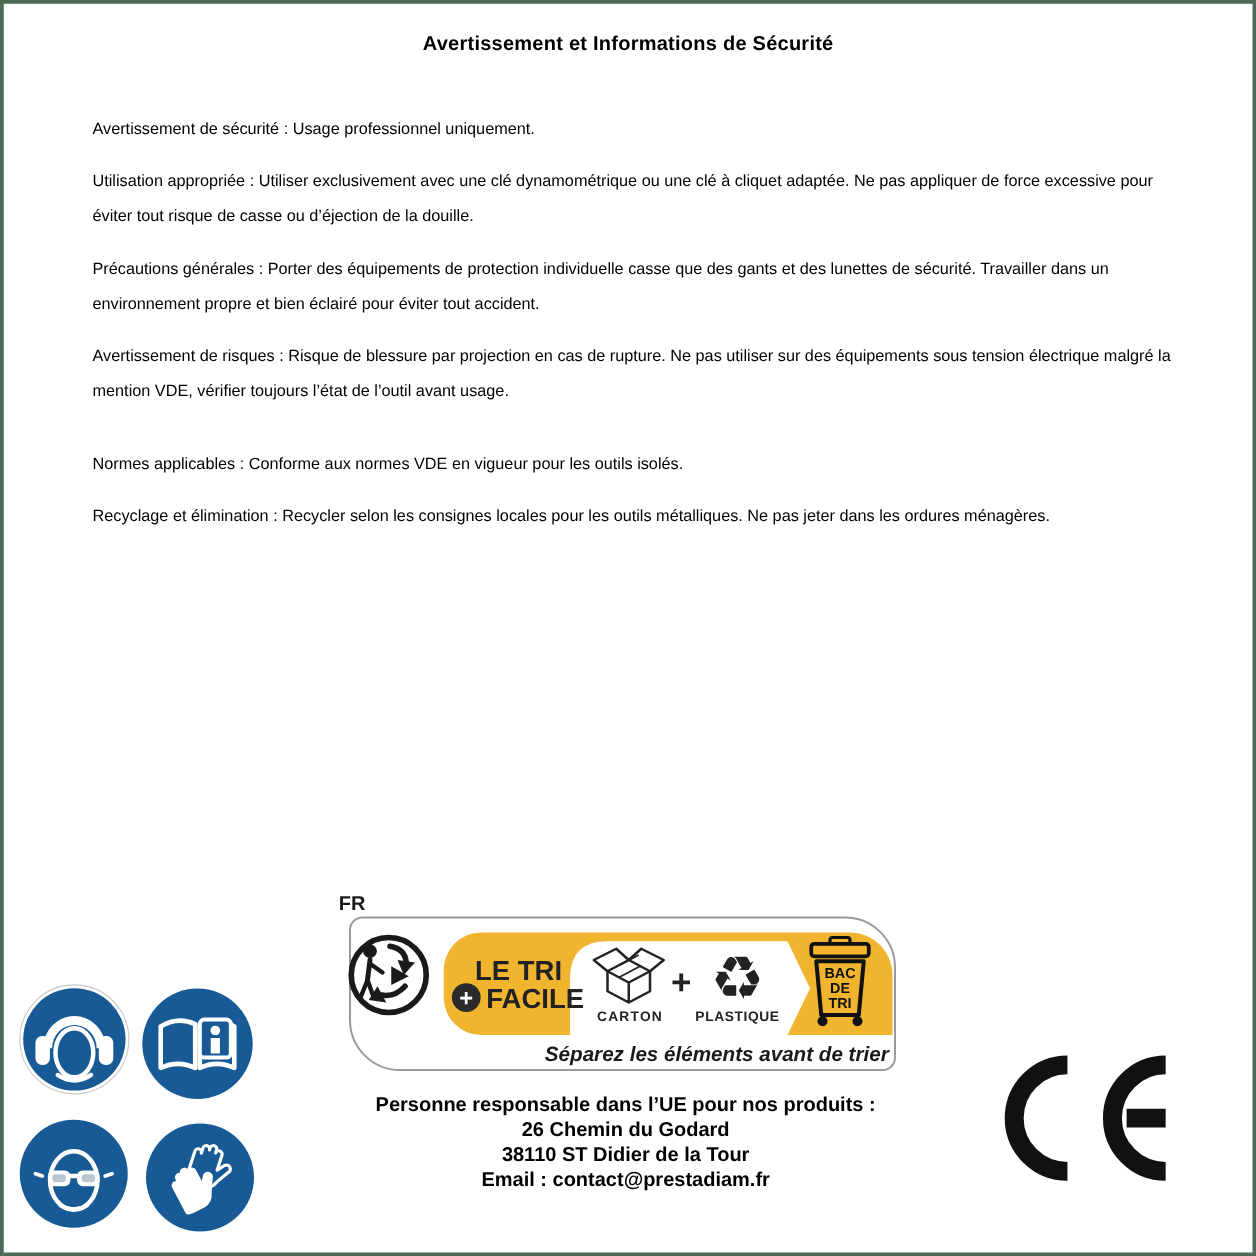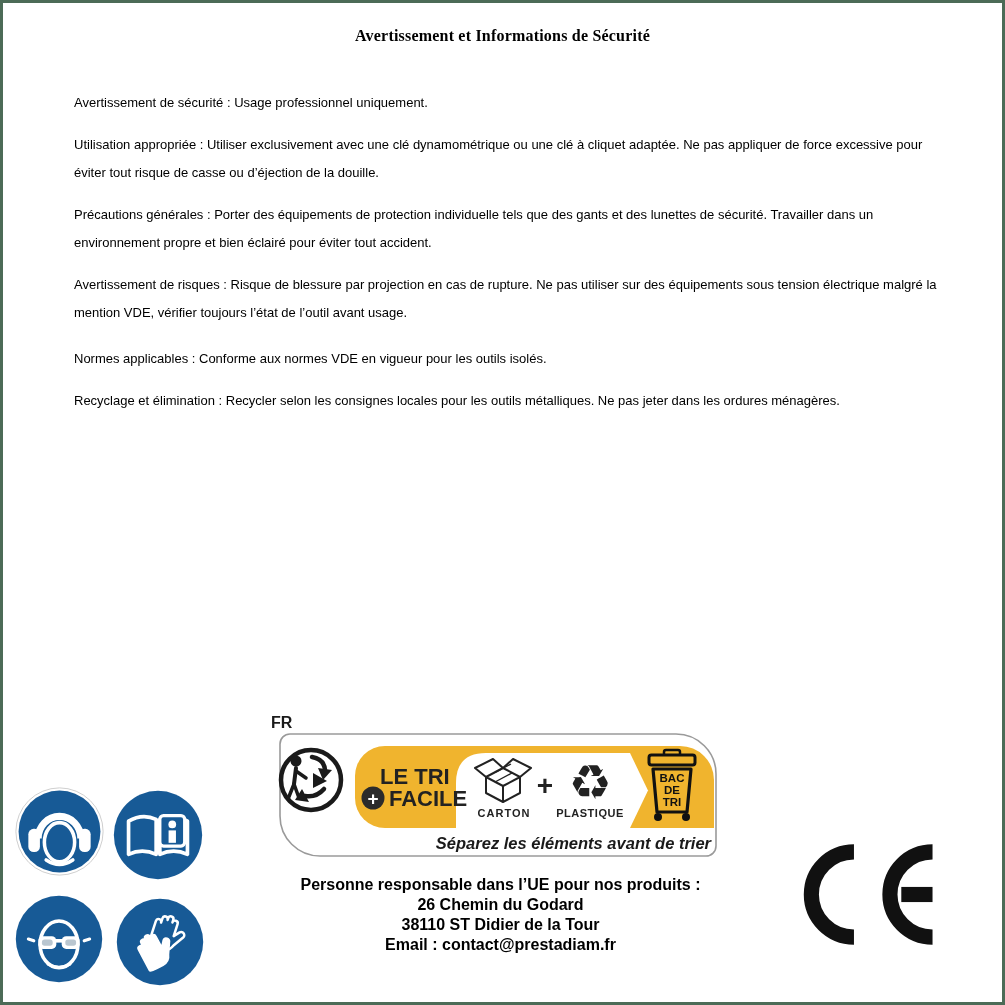--- a/index.html
+++ b/index.html
@@ -10,47 +10,46 @@
     border:3px solid #4c6b57;
     background:#fff;
     font-family:"Liberation Sans", sans-serif;
     color:#000;
     overflow:hidden;
   }
   .doc-title{
     position:absolute;top:24px;left:0;right:0;
     text-align:center;font-size:16px;font-weight:bold;
     letter-spacing:.2px;
-    font-family:Liberation Serif, serif;
   }
   .content{
     position:absolute;top:86px;left:71px;width:873px;
     font-size:13px;line-height:28px;
   }
   .content p{margin:0 0 14px 0;}
-  .content p.extra-gap{margin-top:18px;}
+  .content p.extra-gap{margin-top:30px;}
   .safety-icons .sicon{position:absolute;}
   .infotri{position:absolute;left:265px;top:706px;}
   .resp-block{
     position:absolute;left:250px;top:872px;width:495px;
     text-align:center;font-weight:bold;font-size:16px;line-height:20px;
   }
   .ce-wrap{position:absolute;left:797px;top:840px;}
 </style>
 </head>
 <body>
 
 <div class="page">
 
   <div class="doc-title">Avertissement et Informations de Sécurité</div>
 
   <div class="content">
     <p>Avertissement de sécurité : Usage professionnel uniquement.</p>
     <p>Utilisation appropriée : Utiliser exclusivement avec une clé dynamométrique ou une clé à cliquet adaptée. Ne pas appliquer de force excessive pour éviter tout risque de casse ou d’éjection de la douille.</p>
-    <p>Précautions générales : Porter des équipements de protection individuelle tels que des gants et des lunettes de sécurité. Travailler dans un environnement propre et bien éclairé pour éviter tout accident.</p>
+    <p>Précautions générales : Porter des équipements de protection individuelle casse que des gants et des lunettes de sécurité. Travailler dans un environnement propre et bien éclairé pour éviter tout accident.</p>
     <p>Avertissement de risques : Risque de blessure par projection en cas de rupture. Ne pas utiliser sur des équipements sous tension électrique malgré la mention VDE, vérifier toujours l’état de l’outil avant usage.</p>
     <p class="extra-gap">Normes applicables : Conforme aux normes VDE en vigueur pour les outils isolés.</p>
     <p>Recyclage et élimination : Recycler selon les consignes locales pour les outils métalliques. Ne pas jeter dans les ordures ménagères.</p>
   </div>
 
   <div class="safety-icons">
 
     <svg class="sicon" style="left:12px;top:784px" width="89" height="89" viewBox="0 0 100 100">
       <circle cx="50" cy="50" r="49" fill="#ffffff" stroke="#c9c9c9" stroke-width="1"></circle>
       <circle cx="50" cy="50" r="46" fill="#175A96"></circle>

